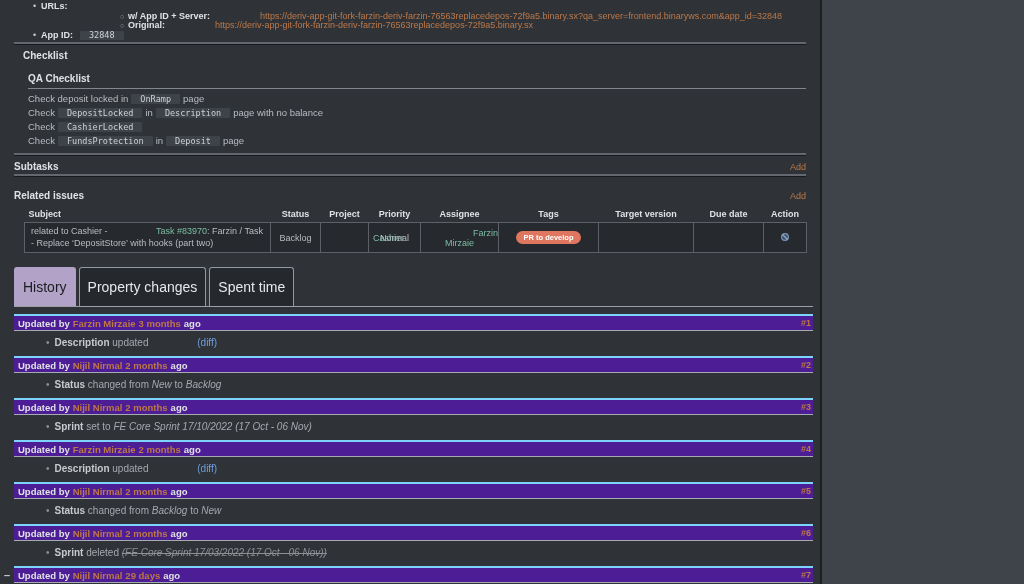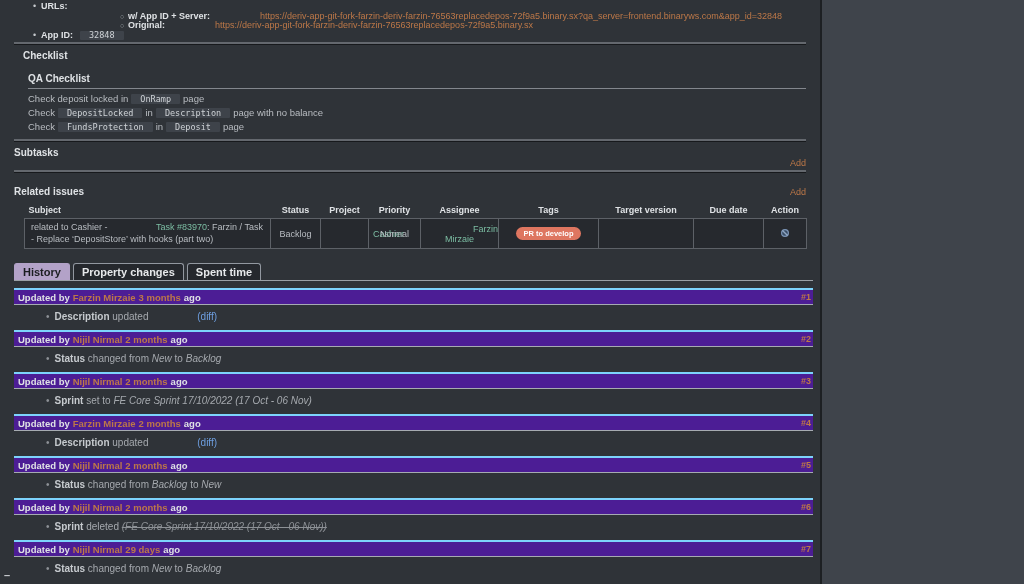--- a/index.html
+++ b/index.html
@@ -30,40 +30,40 @@
   .hr3{margin-top:2px;}
 
   .h-checklist{margin-top:5px;font-size:10px;font-weight:bold;color:#dfe2e5;margin-left:9px;}
   .qa-block{margin:12px 0 0 14px;width:778px;}
   .qa-title{font-size:10px;font-weight:bold;color:#dfe2e5;
     border-bottom:1px solid #83878d;padding-bottom:4px;}
   .cl-items{margin-top:5px;}
   .cl-item{display:flex;align-items:center;height:9px;margin-bottom:5px;font-size:9.5px;color:#b9bdc2;}
 
   .sec-row{display:flex;align-items:baseline;width:792px;}
-  .sec-row.s1{margin-top:5px;flex-direction:column;}
+  .sec-row.s1{margin-top:5px;}
   .sec-row.s2{margin-top:13px;}
   .sec-title{font-size:10px;font-weight:bold;color:#dfe2e5;}
   .add-link{margin-left:auto;font-size:9px;}
 
   
   table.rel{border-collapse:collapse;table-layout:fixed;width:782px;margin:5px 0 0 10px;
     font-size:9px;}
   table.rel th{font-weight:bold;color:#dfe2e5;padding:3px 4px;text-align:center;white-space:nowrap;}
   table.rel th.l{text-align:left;}
   table.rel td{border:1px solid #5d6167;background:#26292e;padding:3px 6px;text-align:center;
     color:#b9bdc2;}
   table.rel td.l{text-align:left;line-height:1.3;}
   .pill{display:inline-block;background:#de7660;color:#fff;font-size:7.5px;font-weight:bold;
     padding:2px 7px;border-radius:8px;cursor:pointer;}
 
   
   .tabbar{margin-top:14px;width:799px;border-bottom:1px solid #9aa0a6;
     display:flex;gap:3px;align-items:flex-end;}
-  .tab{font-size:11px;font-weight:bold;padding:2px 8px;border:1px solid #9298a0;
+  .tab{font-size:14px;font-weight:normal;padding:11px 8px;border:1px solid #9298a0;
     border-bottom:none;border-radius:3px 3px 0 0;background:#25282d;color:#e6e8ea;cursor:pointer;}
   .tab.active{background:#b3a2c8;color:#1b1d20;border-color:#b3a2c8;}
 
   
   .journals{margin-top:7px;width:799px;}
   .journal{margin-bottom:9px;}
   .jh{display:flex;align-items:center;height:14px;background:#4c1d95;
     border-top:2px solid #7dd3fc;border-bottom:1px solid #a6abb1;}
   .jh-text{margin-left:4px;font-size:9.5px;font-weight:bold;color:#dfe2e5;white-space:nowrap;}
   .jh-text .olink{margin-left:3px;}
@@ -110,20 +110,24 @@
   <div class="qa-block">
     <div class="qa-title">QA Checklist</div>
     <div class="cl-items">
       <div class="cl-item">
 
         <span><span>Check deposit locked in</span><span class="code">OnRamp</span><span>page</span></span>
       </div>
       <div class="cl-item">
 
         <span><span>Check</span><span class="code">DepositLocked</span><span>in</span><span class="code">Description</span><span>page with no balance</span></span>
+      </div>
+      <div class="cl-item">
+
+        <span><span>Check</span><span class="code">CashierLocked</span></span>
       </div>
       <div class="cl-item">
 
         <span><span>Check</span><span class="code">FundsProtection</span><span>in</span><span class="code">Deposit</span><span>page</span></span>
       </div>
     </div>
   </div>
 
   <div class="hr hr2"></div>
 
@@ -234,21 +238,21 @@
       </div>
       <div class="jd"><span class="bull">•</span><span class="prop">Status</span><span> changed from </span><span class="ival">Backlog</span><span> to </span><span class="ival">New</span></div>
     </div>
 
     <div class="journal">
       <div class="jh">
 
         <span class="jh-text"><span>Updated by</span><a class="olink">Nijil Nirmal</a><a class="olink">2 months</a><span class="jh-ago">ago</span></span>
         <a class="jnum olink">#6</a>
       </div>
-      <div class="jd"><span class="bull">•</span><span class="prop">Sprint</span><span> deleted </span><span class="struck">(FE Core Sprint 17/10/2022 (17 Oct - 06 Nov))</span></div>
+      <div class="jd"><span class="bull">•</span><span class="prop">Sprint</span><span> deleted </span><span class="struck">(FE Core Sprint 17/03/2022 (17 Oct - 06 Nov))</span></div>
     </div>
 
     <div class="journal">
       <div class="jh">
 
         <span class="jh-text"><span>Updated by</span><a class="olink">Nijil Nirmal</a><a class="olink">29 days</a><span class="jh-ago">ago</span></span>
         <a class="jnum olink">#7</a>
       </div>
       <div class="jd"><span class="bull">•</span><span class="prop">Status</span><span> changed from </span><span class="ival">New</span><span> to </span><span class="ival">Backlog</span></div>
     </div>

